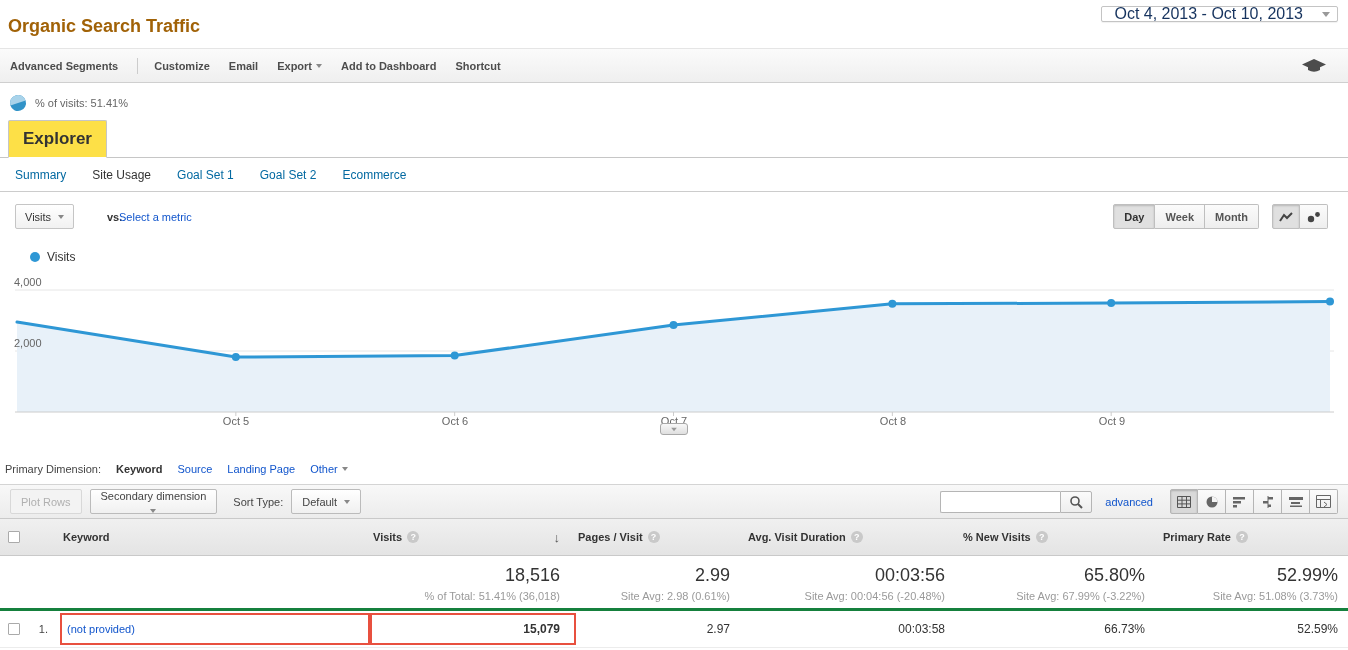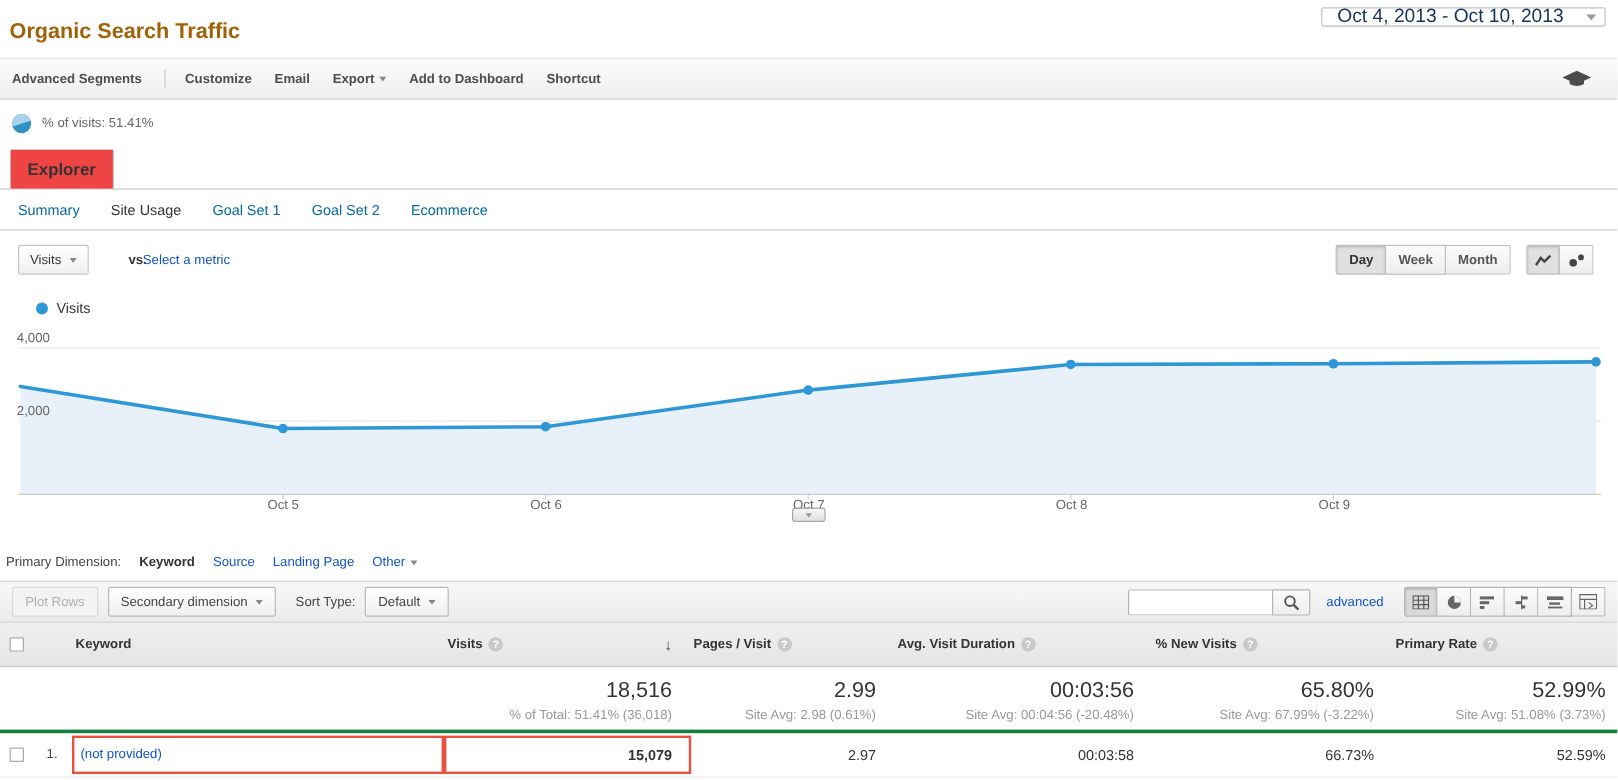--- a/index.html
+++ b/index.html
@@ -25,22 +25,22 @@
 
   
   .segment-row { height:40px; display:flex; align-items:center; padding-left:10px; }
   .segment-icon { width:16px; height:16px; border-radius:50%; background:#3193c8; overflow:hidden; position:relative;
                   transform:rotate(-18deg); margin-right:9px; }
   .segment-icon::before { content:""; position:absolute; top:0; left:0; right:0; height:50%; background:#a9d3ea; }
   .segment-label { color:#666; }
 
   
   .tab-strip { height:35px; border-bottom:1px solid #c6c6c6; position:relative; }
-  .tab { position:absolute; left:8px; bottom:-1px; border:1px solid #c6c6c6; border-bottom:1px solid #fff; background:#ef4444;
-         border-radius:2px 2px 0 0; padding:8px 14px; font-weight:bold; font-size:14px; cursor:default; }
+  .tab { position:absolute; left:8px; bottom:-1px; border:1px solid #c6c6c6; border-bottom:1px solid #fff; background:#fde047;
+         border-radius:2px 2px 0 0; padding:8px 14px; font-weight:bold; font-size:17px; cursor:default; }
 
   .subnav { height:34px; border-bottom:1px solid #ccc; display:flex; align-items:center; padding-left:15px; gap:26px; font-size:12px; }
   .subnav-link { color:#0369a1; cursor:pointer; }
   .subnav-active { color:#333; cursor:default; }
 
   
   .metric-row { height:50px; position:relative; }
   .metric-btn { position:absolute; left:15px; top:12px; height:25px; border:1px solid #c5c5c5; border-radius:2px;
                 background:linear-gradient(#fff,#f1f1f1); display:flex; align-items:center; padding:0 9px; gap:7px; cursor:pointer; }
   .vs-label { position:absolute; left:107px; top:19px; font-weight:bold; }
@@ -72,21 +72,21 @@
   .dim-label { color:#444; }
   .dim-active { font-weight:bold; color:#333; cursor:default; }
   .dim-link { color:#15c; cursor:pointer; display:flex; align-items:center; gap:4px; }
 
   
   .table-toolbar { height:35px; background:linear-gradient(#f8f8f8,#ececec); border-top:1px solid #d4d4d4;
                    border-bottom:1px solid #c9c9c9; display:flex; align-items:center; padding:0 10px; }
   .btn { height:25px; border:1px solid #bbb; border-radius:2px; background:linear-gradient(#fff,#f0f0f0);
          display:flex; align-items:center; padding:0 10px; gap:7px; color:#444; cursor:pointer; }
   .btn-disabled { color:#b0b0b0; background:#f3f3f3; border-color:#d8d8d8; cursor:default; }
-  .ml8 { margin-left:8px; }
+  .ml8 { margin-left:8px;flex-direction:column; }
   .sort-label { margin:0 8px 0 16px; color:#444; }
   .toolbar-right { margin-left:auto; display:flex; align-items:center; }
   .search-input { width:120px; height:22px; border:1px solid #b5b5b5; border-right:none; border-radius:2px 0 0 2px;
                   padding:0 6px; font:inherit; outline:none; }
   .search-btn { width:32px; height:22px; border:1px solid #b5b5b5; border-radius:0 2px 2px 0;
                 background:linear-gradient(#fbfbfb,#eee); display:flex; align-items:center; justify-content:center; cursor:pointer; }
   .advanced-link { color:#15c; margin:0 13px; cursor:pointer; }
   .view-btns { display:flex; margin-left:4px; }
   .view-btn { width:28px; height:25px; border:1px solid #b5b5b5; border-left:none; background:linear-gradient(#fbfbfb,#eee);
               display:flex; align-items:center; justify-content:center; cursor:pointer; }

